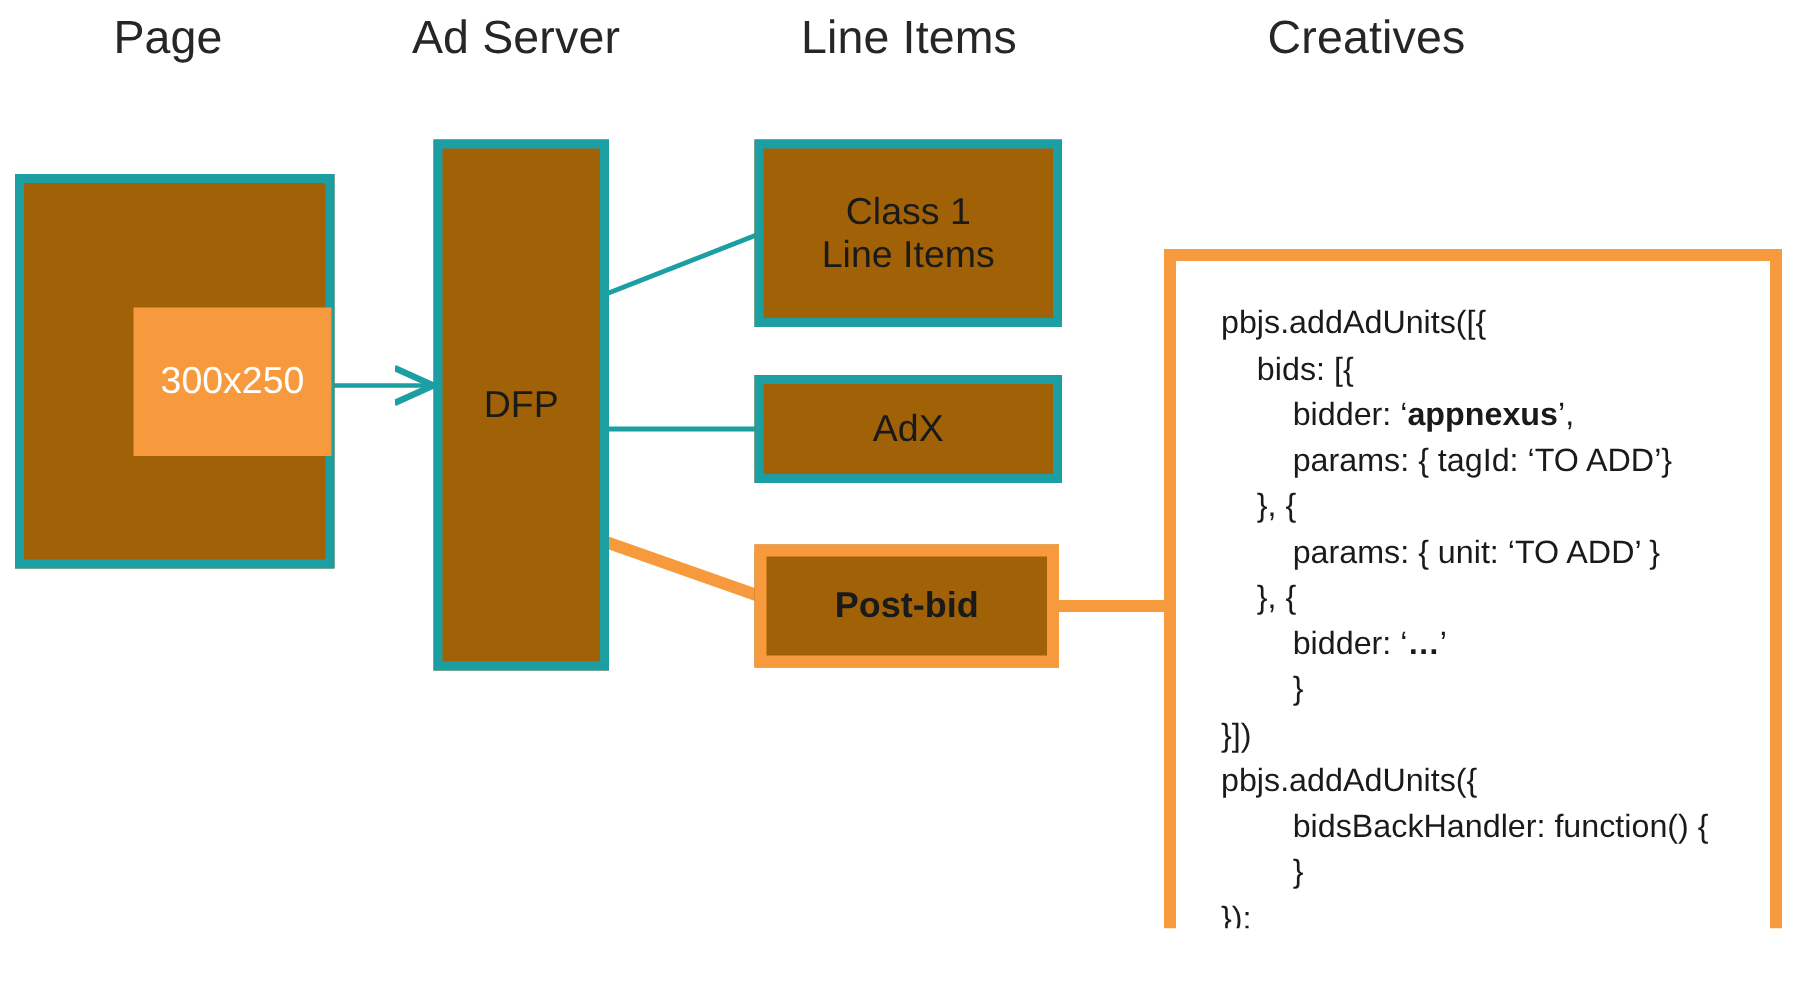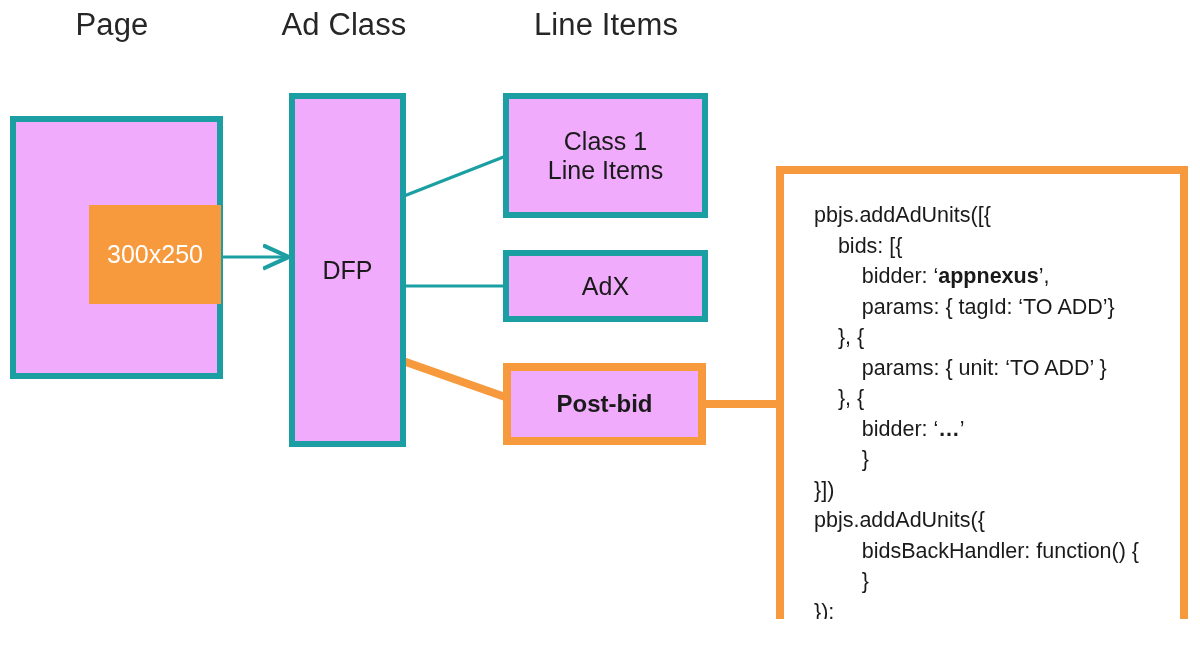--- a/index.html
+++ b/index.html
@@ -28,21 +28,21 @@
     text-align: center;
     white-space: nowrap;
     letter-spacing: 0.1px;
     line-height: 1;
   }
 
   
   .box {
     position: absolute;
     box-sizing: border-box;
-    background: #f0abfc;
+    background: #a16207;
     display: flex;
     align-items: center;
     justify-content: center;
     text-align: center;
   }
   .box-teal { border: 6px solid #1b9fa3; }
   .box-orange { border: 8px solid #f79a3d; }
 
   .box-label {
     font-size: 25px;
@@ -91,22 +91,23 @@
     white-space: pre;
   }
   .code-line b { font-weight: bold; margin-top: 37px; }
 </style>
 </head>
 <body>
 
 <div id="stage">
 
   <div class="col-heading" style="left:0px; top:9px; width:224px;">Page</div>
-  <div class="col-heading" style="left:232px; top:9px; width:224px;">Ad Class</div>
+  <div class="col-heading" style="left:232px; top:9px; width:224px;">Ad Server</div>
   <div class="col-heading" style="left:503px; top:9px; width:206px;">Line Items</div>
+  <div class="col-heading" style="left:776px; top:9px; width:270px;">Creatives</div>
 
   <svg id="connectors" viewBox="0 0 1200 664" xmlns="http://www.w3.org/2000/svg">
     <defs>
       <marker id="arrow-teal" markerWidth="9" markerHeight="9" refX="8" refY="4.5" orient="auto" markerUnits="strokeWidth">
         <path d="M0,0.6 L8.6,4.5 L0,8.4" fill="none" stroke="#1b9fa3" stroke-width="1.4"></path>
       </marker>
     </defs>
 
     <line x1="201" y1="257" x2="287" y2="257" stroke="#1b9fa3" stroke-width="3" marker-end="url(#arrow-teal)"></line>
 

